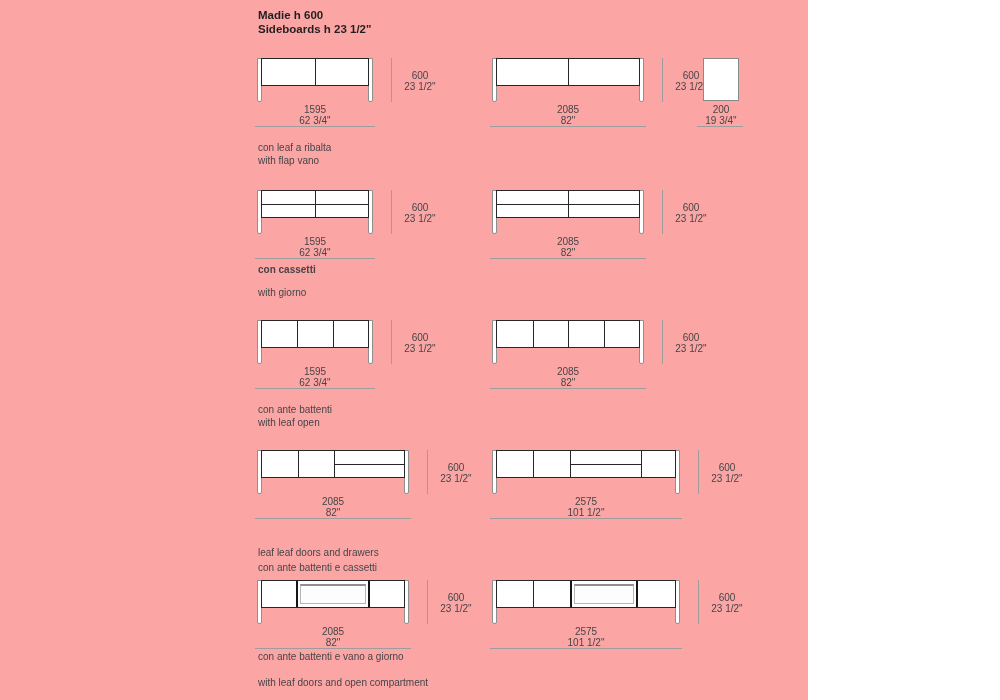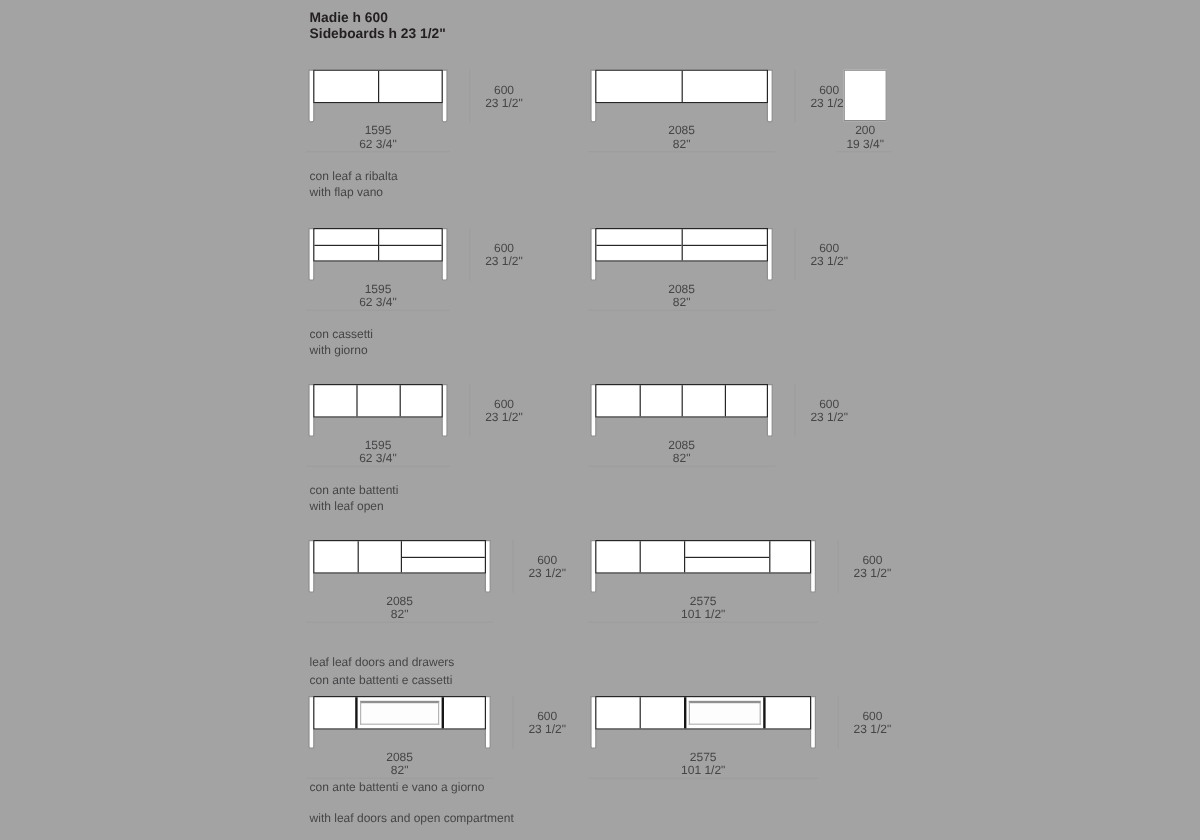--- a/index.html
+++ b/index.html
@@ -1,17 +1,17 @@
 <!DOCTYPE html>
 <html><head>
 <meta charset="utf-8">
 <style>
   html,body{margin:0;padding:0;background:#ffffff;}
   .canvas{
-    position:relative;width:1000px;height:700px;background:#a3a3a3;overflow:hidden;
+    position:relative;width:808px;height:700px;background:#fca5a5;overflow:hidden;
     font-family:"Liberation Sans", sans-serif;color:#2e2e30;
   }
   *{box-sizing:border-box;}
   .title{position:absolute;left:258px;top:9px;font-size:11.5px;line-height:13.5px;font-weight:bold;color:#231f20;}
   
   .unit{position:absolute;}
   .leg{position:absolute;top:0;width:5px;height:44px;border:1px solid #8f8f8f;border-radius:0 0 2px 2px;background:#fff;z-index:0;}
   .leg.l{left:0;} .leg.r{right:0;}
   .cab{position:absolute;left:4px;right:4px;top:0;height:28px;border:1px solid #262626;background:#fff;z-index:1;display:flex;}
   .sec{position:relative;height:100%;}
@@ -111,21 +111,21 @@
       <div class="vline" style="left: 662px; top: 190px; height: 44px;"></div>
       <div class="dimtext" style="left: 666px; top: 202px; width: 50px;">
         <div>600</div>
         <div>23 1/2"</div>
       </div>
       <div class="dimtext" style="left: 482px; top: 236px; width: 172px;">
         <div>2085</div>
         <div>82"</div>
       </div>
       <div class="hline" style="left: 490px; top: 258px; width: 156px;"></div>
-      <div class="caption" style="left: 258px; top: 274px;">con cassetti</div>
+      <div class="caption" style="left: 258px; top: 264px; font-weight: bold;">con cassetti</div>
       <div class="caption" style="left: 258px; top: 287px;">with giorno</div>
       <div class="unit" style="left: 257px; top: 320px; width: 116px; height: 44px;">
         <div class="leg l"></div>
         <div class="leg r"></div>
         <div class="cab">
           <div class="sec " style="width: 33.4%;"></div>
           <div class="sec " style="width: 33.3%;"></div>
           <div class="sec " style="width: 33.3%;"></div>
         </div>
       </div>

